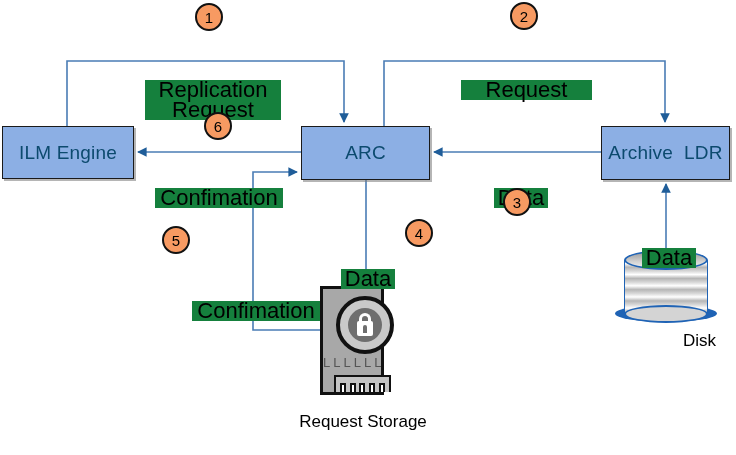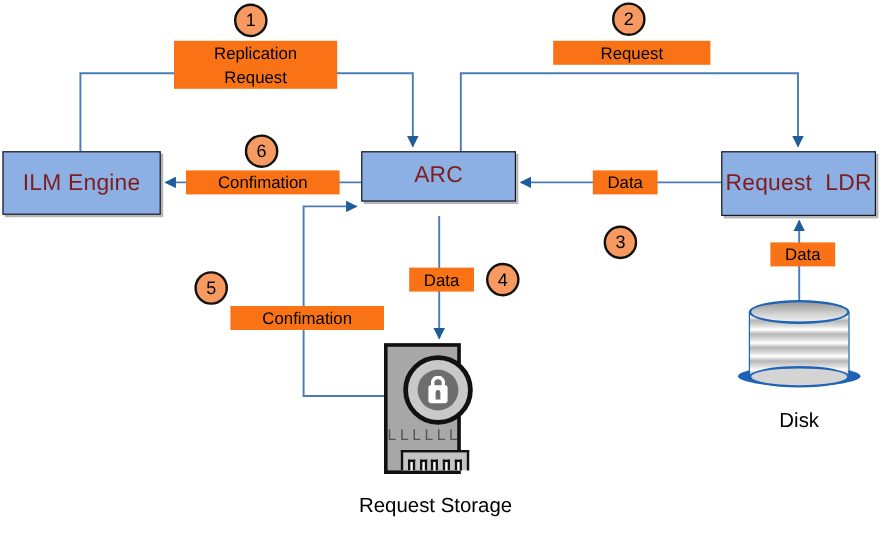--- a/index.html
+++ b/index.html
@@ -29,21 +29,21 @@
   .proc-box {
     position: absolute;
     box-sizing: border-box;
     background: #8cafe4;
     border: 1px solid #1a1a1a;
     box-shadow: 2px 2px 0 rgba(120,120,120,0.55);
     display: flex;
     align-items: center;
     justify-content: center;
     font-size: 19px;
-    color: #7f1d1d;
+    color: #0c4a6e;
     letter-spacing: 0.2px;
     white-space: pre;
   }
 
   
   .step-circle {
     position: absolute;
     box-sizing: border-box;
     width: 28px;
     height: 28px;
@@ -53,27 +53,28 @@
     display: flex;
     align-items: center;
     justify-content: center;
     font-size: 15px;
     color: #000000;
   }
 
   
   .edge-label {
     position: absolute;
-    font-size: 14px;
+    font-size: 22px;
     color: #000000;
-    background: #f97316;
+    background: #15803d;
     white-space: nowrap;
     text-align: center;
     line-height: 20px;
     padding: 0 3px;
+    margin-top: 46px;
   }
 
   
   .caption {
     position: absolute;
     font-size: 17px;
     color: #000000;
     white-space: nowrap;
     text-align: center;
   }
@@ -255,26 +256,26 @@
 
     <path d="M 301,152 L 138,152" fill="none" stroke="#4a7cb5" stroke-width="1.6" marker-end="url(#arrow)"></path>
 
     <path d="M 666,252 L 666,184" fill="none" stroke="#4a7cb5" stroke-width="1.6" marker-end="url(#arrow)"></path>
   </svg>
 
   <div class="proc-box" style="left:2px; top:126px; width:132px; height:53px;">
     <span>ILM Engine</span>
   </div>
 
-  <div class="proc-box" style="left:301px; top:126px; width:129px; height:42px;">
+  <div class="proc-box" style="left:301px; top:126px; width:129px; height:54px;">
     <span>ARC</span>
   </div>
 
   <div class="proc-box" style="left:601px; top:126px; width:129px; height:54px;">
-    <span>Request  LDR</span>
+    <span>Archive  LDR</span>
   </div>
 
   <div class="archive-icon">
     <div class="lock-outer">
       <div class="lock-inner">
         <div class="lock-shackle"></div>
         <div class="lock-body"></div>
         <div class="lock-keyhole"></div>
       </div>
     </div>
@@ -288,21 +289,21 @@
     </div>
   </div>
   <div class="caption" style="left:287px; top:412px; width:152px;">Request Storage</div>
 
   <div class="disk-icon">
     <div class="disk-shadow"></div>
     <div class="disk-body"></div>
     <div class="disk-bottom"></div>
     <div class="disk-top"></div>
   </div>
-  <div class="caption" style="left:616px; top:341px; width:100px;">Disk</div>
+  <div class="caption" style="left:616px; top:331px; width:100px;text-align:right;">Disk</div>
 
   <div class="edge-label" style="left:145px; top:34px; width:130px;">
     <div>Replication</div>
     <div>Request</div>
   </div>
 
   <div class="edge-label" style="left:461px; top:34px; width:125px;">
     <div>Request</div>
   </div>
 

